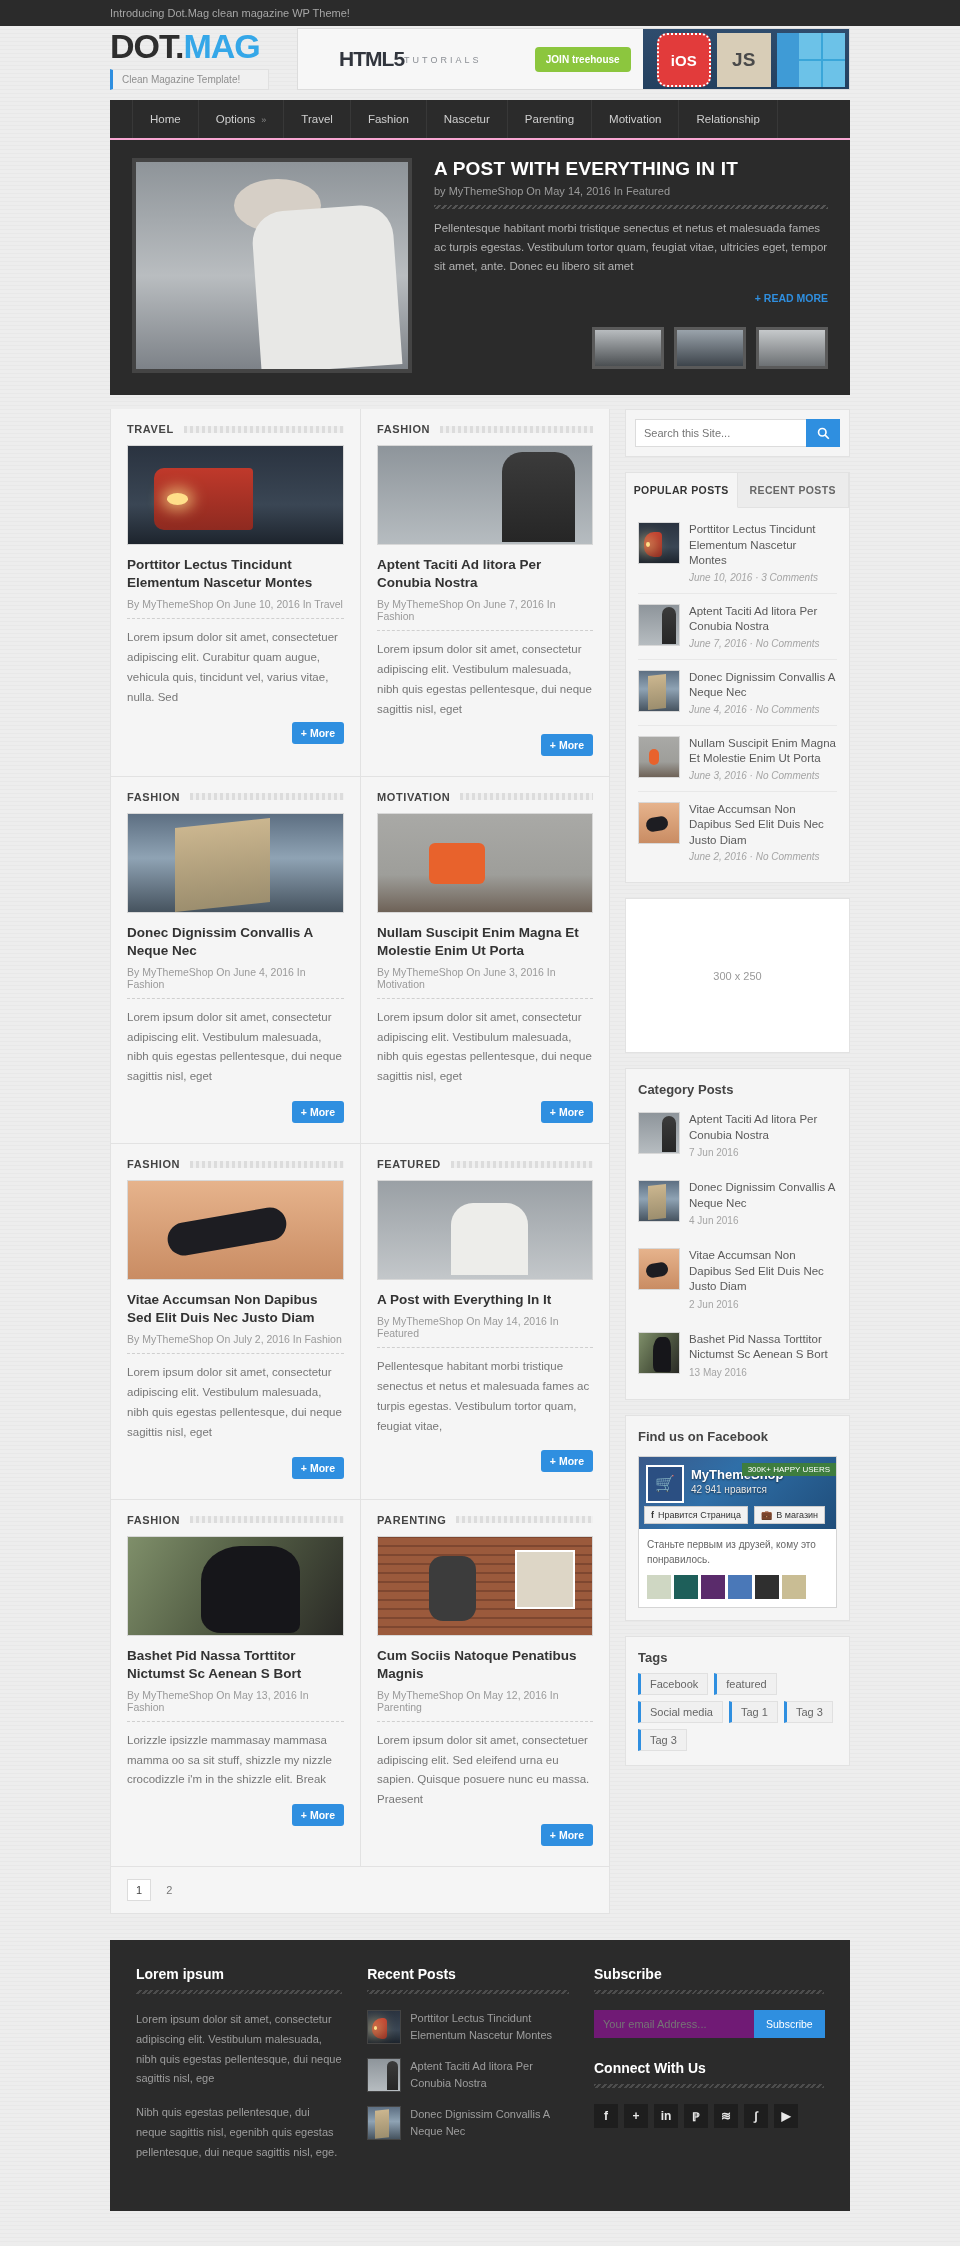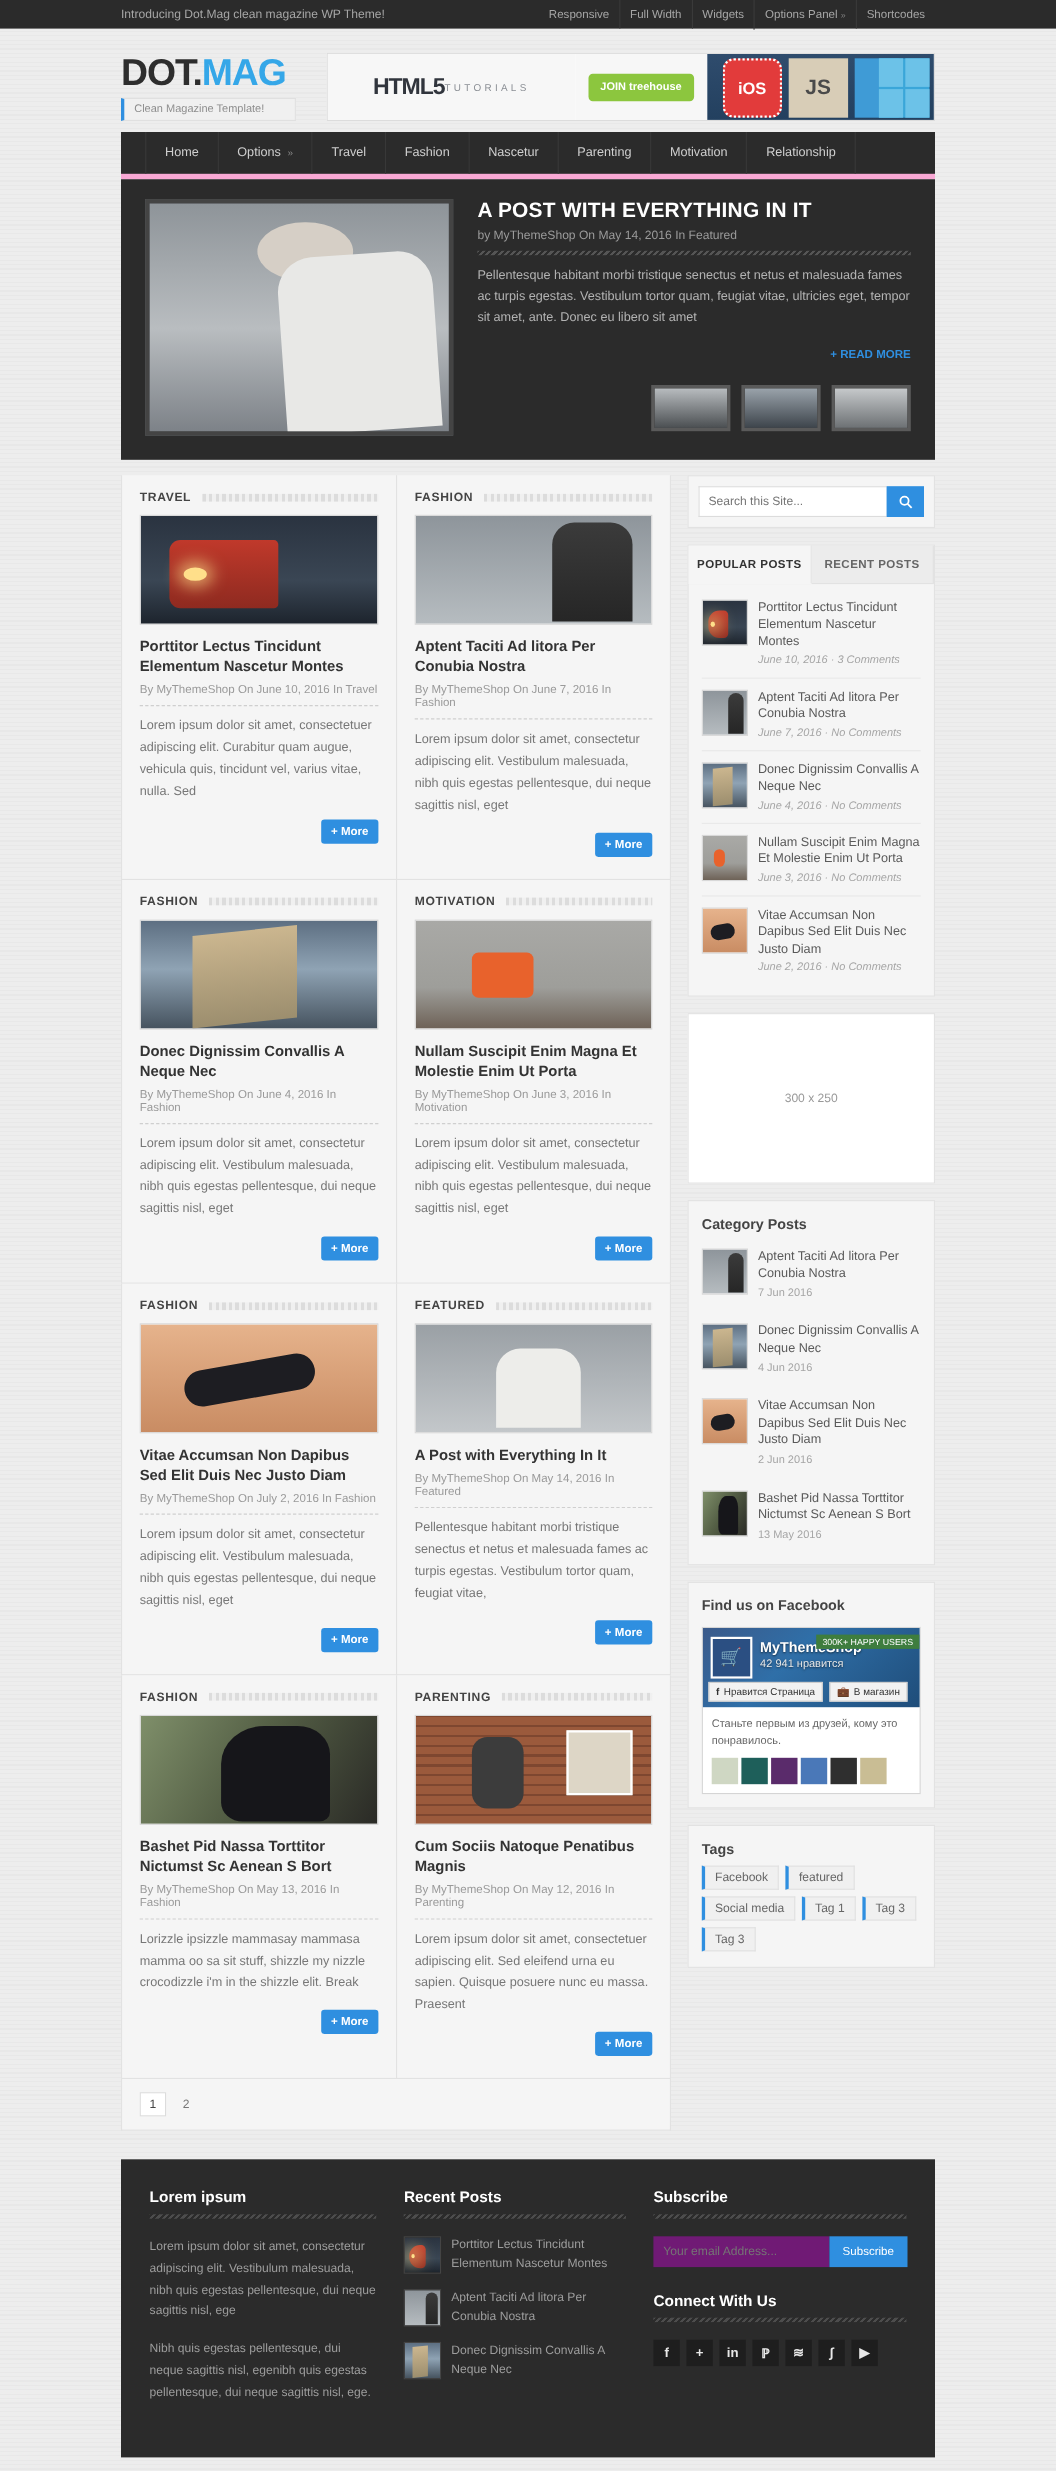--- a/index.html
+++ b/index.html
@@ -21,21 +21,21 @@
             justify-content:space-between; padding:0 110px; }
   .topbar .intro { color:#a6a6a6; font-size:11px; }
   .topbar ul { list-style:none; display:flex; align-items:center; }
   .topbar ul li { position:relative; }
   .topbar ul li a { color:#a6a6a6; font-size:10.5px; text-decoration:none; padding:0 9px;
                     display:inline-block; line-height:26px; }
   .topbar ul li + li { border-left:1px solid #3a3a3a; }
   .topbar .caret { font-size:8px; color:#7f7f7f; margin-left:3px; }
 
   
-  .header { display:flex; align-items:center; padding:22px 110px 10px 110px;justify-content:center; }
+  .header { display:flex; align-items:center; padding:2px 110px 10px 110px;justify-content:center; }
   .logo { width:165px; }
   .logo .mark { font-size:34px; font-weight:bold; letter-spacing:-1px; line-height:1; }
   .logo .mark .dot { color:#2e2e2e; }
   .logo .mark .mag { color:#35a7e8; }
   .logo .tag { font-size:10px; color:#8e8e8e; margin-top:6px; }
   .banner { margin-left:28px; width:575px; height:62px; display:flex; overflow:hidden;
             border:1px solid #dcdcdc; background:#fff; }
   .banner .b1 { width:225px; display:flex; flex-direction:row; align-items:center;
                 justify-content:center; background:#f7f7f7; }
   .banner .b1 .h5 { font-size:21px; font-weight:bold; color:#31353d; letter-spacing:-1px; }
@@ -52,21 +52,21 @@
       background:#d8cdb7; color:#4a4a4a; font-size:19px; font-weight:bold;
       display:flex; align-items:center; justify-content:center; }
   .banner .b3 .blue { position:absolute; left:134px; top:4px; width:40px; height:54px;
       background:#3f9bd6; }
   .banner .b3 .grid { position:absolute; right:4px; top:4px; width:46px; height:54px;
       background:#3aa6d9; display:grid; grid-template-columns:1fr 1fr; gap:2px; }
   .banner .b3 .grid i { background:#6cc2e8; }
 
   
   .navwrap { margin:0 110px; background:#2b2b2b; }
-  .nav { display:flex; border-bottom:5px solid #f9a8d4; }
+  .nav { display:flex; border-bottom:2px solid #f9a8d4; }
   .nav a { color:#cfcfcf; font-size:11.5px; text-decoration:none; padding:13px 17px;
            border-right:1px solid #383838; white-space:nowrap; }
   .nav a:first-child { border-left:1px solid #383838; margin-left:22px; }
   .nav .caret { font-size:9px; color:#8a8a8a; margin-left:6px; }
 
   
   .slider { margin:0 110px; background:#2b2b2b; padding:18px 22px 22px 22px; display:flex; }
   .slider .big { width:280px; height:215px; border:4px solid #444; overflow:hidden; position:relative;
                  background:#6d7278; }
   .sky { position:absolute; inset:0; background:linear-gradient(180deg,#8e9499 0%,#b9bdc0 55%,#7d8288 100%); }
@@ -222,27 +222,20 @@
   .copy { margin:0 110px; display:flex; justify-content:space-between;
           padding:14px 4px 20px 4px; font-size:10.5px; color:#8d8d8d; }
 </style>
 </head>
 <body>
 
 <div class="page">
 
   <div class="topbar">
     <div class="intro">Introducing Dot.Mag clean magazine WP Theme!</div>
-    <ul id="topnav">
-        <li><a href="#">Responsive</a></li>
-        <li><a href="#">Full Width</a></li>
-        <li><a href="#">Widgets</a></li>
-        <li><a href="#">Options Panel<span class="caret">»</span></a></li>
-        <li><a href="#">Shortcodes</a></li>
-      </ul>
   </div>
 
   <div class="header">
     <div class="logo">
       <div class="mark">
         <span class="dot">DOT.</span><span class="mag">MAG</span>
       </div>
       <div class="tag">Clean Magazine Template!</div>
     </div>
     <div class="banner">

